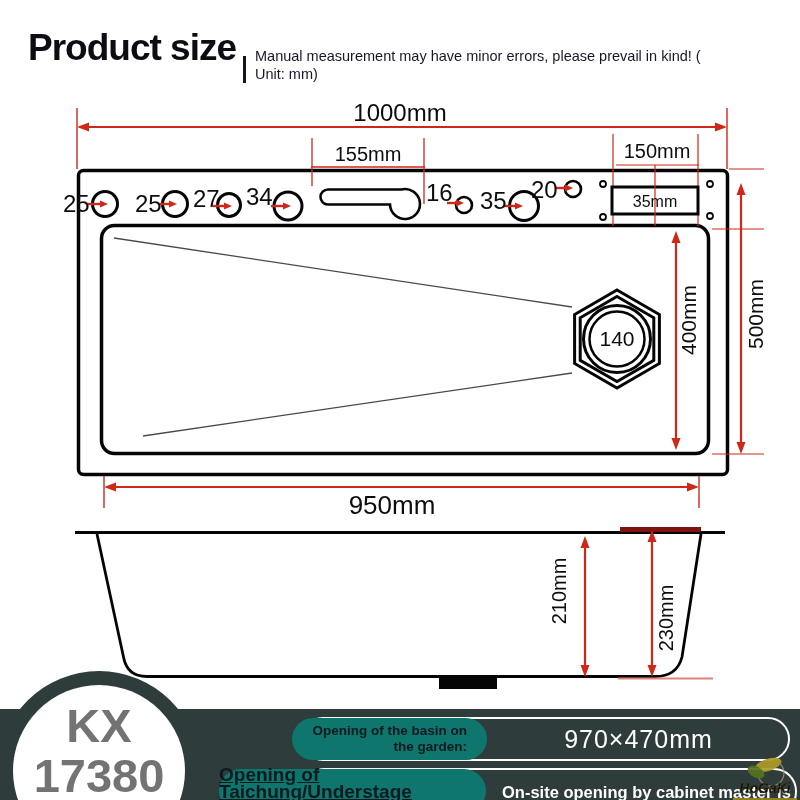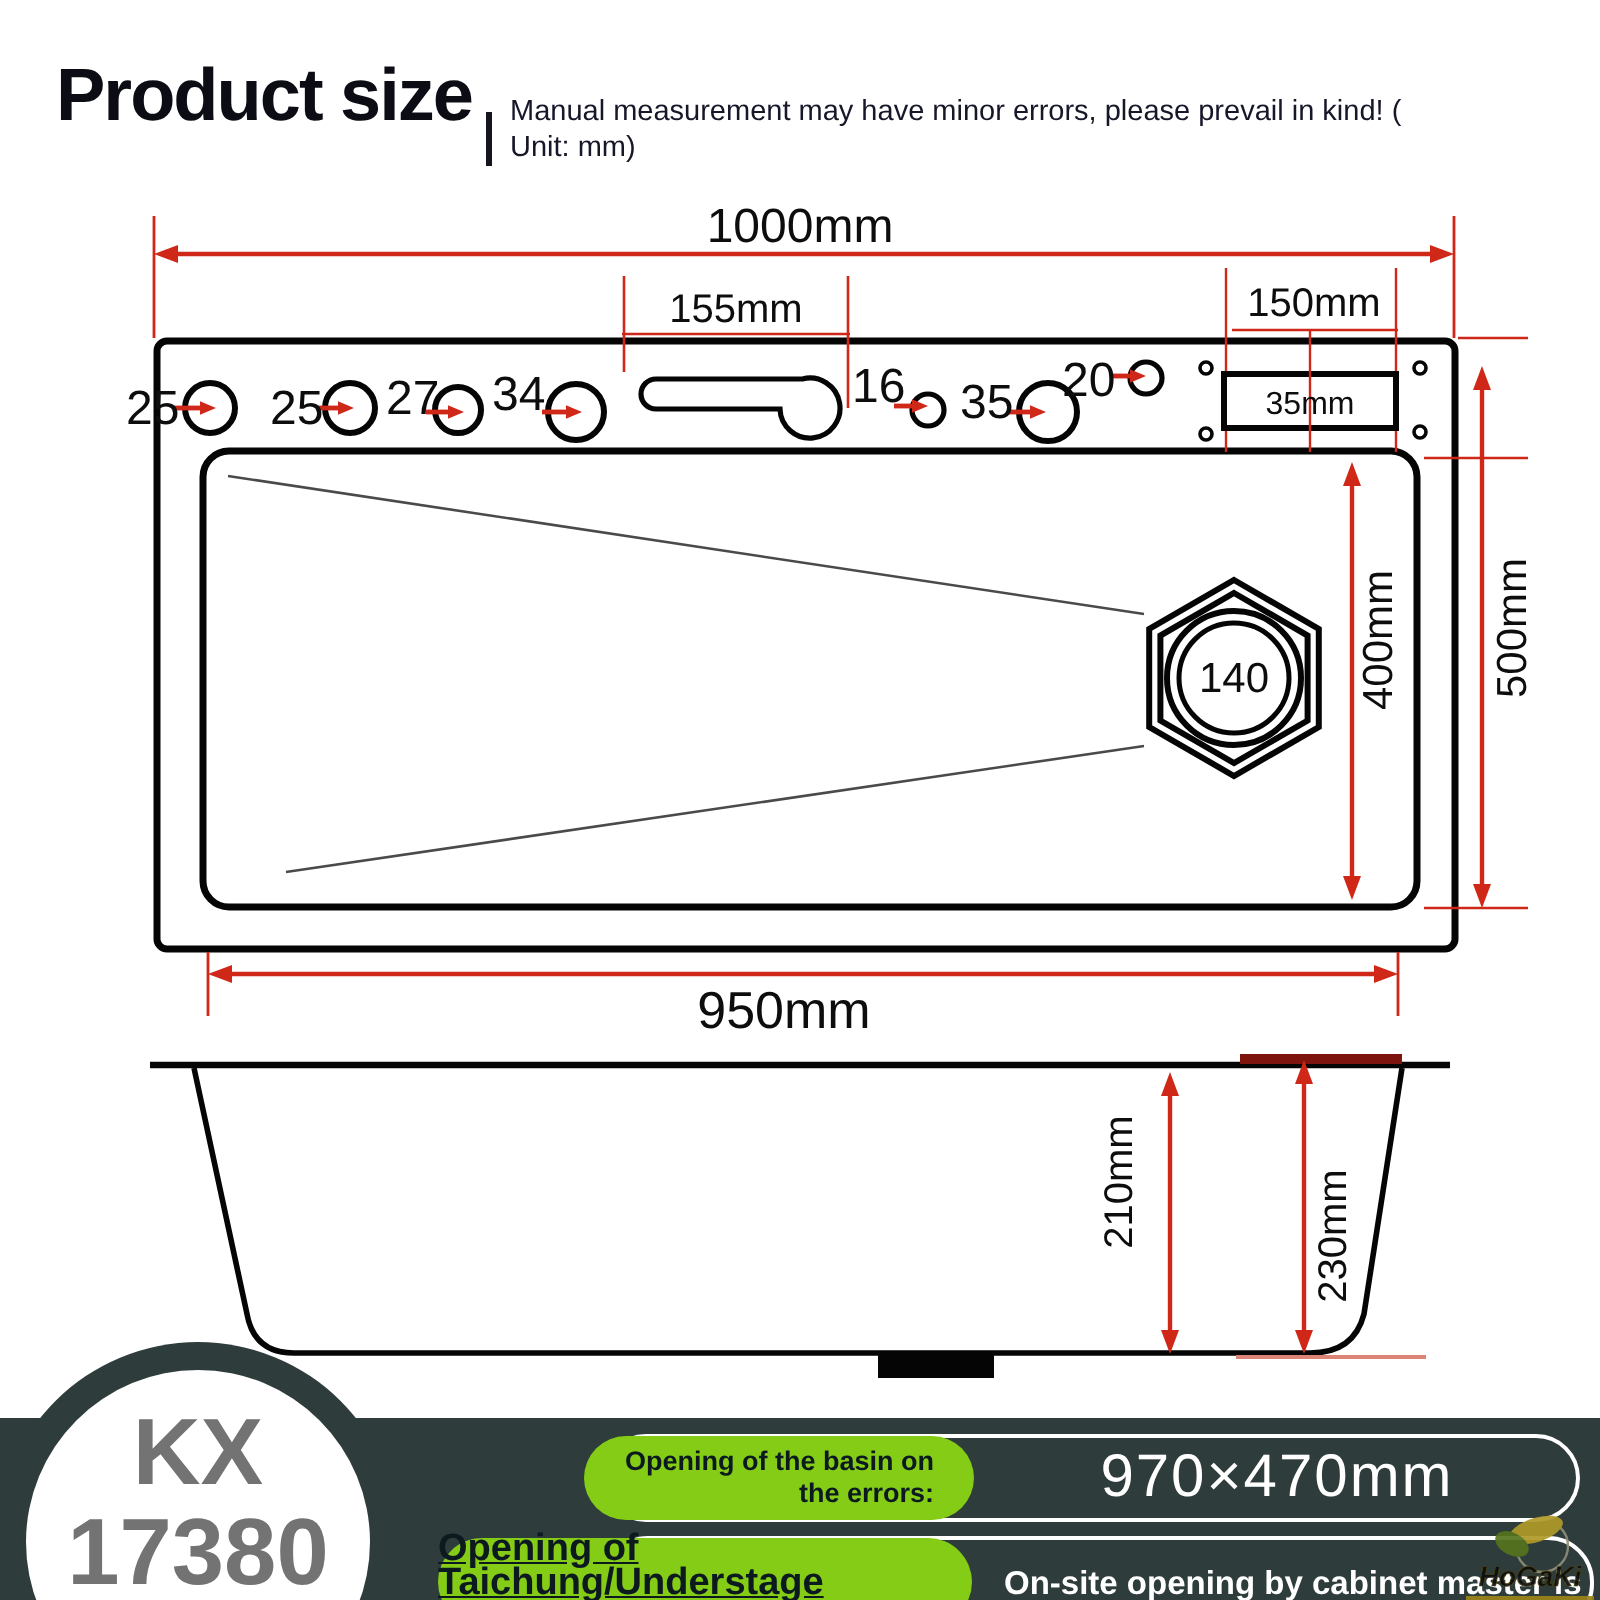--- a/index.html
+++ b/index.html
@@ -18,26 +18,26 @@
   #panel{position:absolute;left:0;top:692px;width:800px;height:108px;background:#2e3c3b;}
   #badge-ring{position:absolute;left:-2px;top:654px;width:202px;height:202px;border-radius:50%;
               background:#2e3c3b;}
   #badge-circle{position:absolute;left:13px;top:668px;width:172px;height:172px;border-radius:50%;
                 background:#ffffff;}
   #badge-text{position:absolute;left:13px;top:684px;width:172px;text-align:center;
               color:#737373;font-weight:800;font-size:47px;line-height:50px;}
   .spec-box{position:absolute;box-sizing:border-box;border:2px solid #ffffff;border-radius:23px;}
   #box1{left:301px;top:700px;width:489px;height:44px;}
   #box2{left:301px;top:751px;width:496px;height:47px;}
-  .pill{position:absolute;background:#84cc16;border-radius:22px;display:flex;flex-direction:column;
+  .pill{position:absolute;background:#0f766e;border-radius:22px;display:flex;flex-direction:column;
         justify-content:center;align-items:flex-end;color:#0c1a20;font-weight:bold;}
   #pill1{left:292px;top:701px;width:195px;height:42px;font-size:13.5px;line-height:16px;padding-right:20px;box-sizing:border-box;}
   #pill2{left:219px;top:752px;width:267px;height:44px;font-size:19px;line-height:17px;padding-right:18px;box-sizing:border-box;text-decoration:underline;}
   #val1{position:absolute;left:487px;top:700px;width:303px;height:44px;display:flex;align-items:center;
-        justify-content:center;color:#ffffff;font-size:30px;font-weight:400;letter-spacing:1px;}
+        justify-content:center;color:#ffffff;font-size:25px;font-weight:400;letter-spacing:1px;}
   #val2{position:absolute;left:502px;top:752px;width:295px;height:45px;display:flex;flex-direction:column;
         justify-content:center;color:#ffffff;font-size:16.5px;font-weight:bold;line-height:20px;}
   #brand{position:absolute;left:730px;top:738px;width:70px;height:58px;opacity:0.92;}
 </style>
 </head>
 <body>
 
 <div id="page">
 
   <div id="title">Product size</div>
@@ -190,21 +190,21 @@
   <div id="badge-ring"></div>
   <div id="badge-circle"></div>
   <div id="badge-text">
     <span>KX</span><br>
     <span>17380</span>
   </div>
 
   <div id="box1" class="spec-box"></div>
   <div id="pill1" class="pill">
     <span>Opening of the basin on</span>
-    <span>the errors:</span>
+    <span>the garden:</span>
   </div>
   <div id="val1">970×470mm</div>
 
   <div id="box2" class="spec-box"></div>
   <div id="pill2" class="pill">
     <span>Opening of Taichung/Understage</span>
     <span>Unit:</span>
   </div>
   <div id="val2">
     <span>On-site opening by cabinet master is</span>

